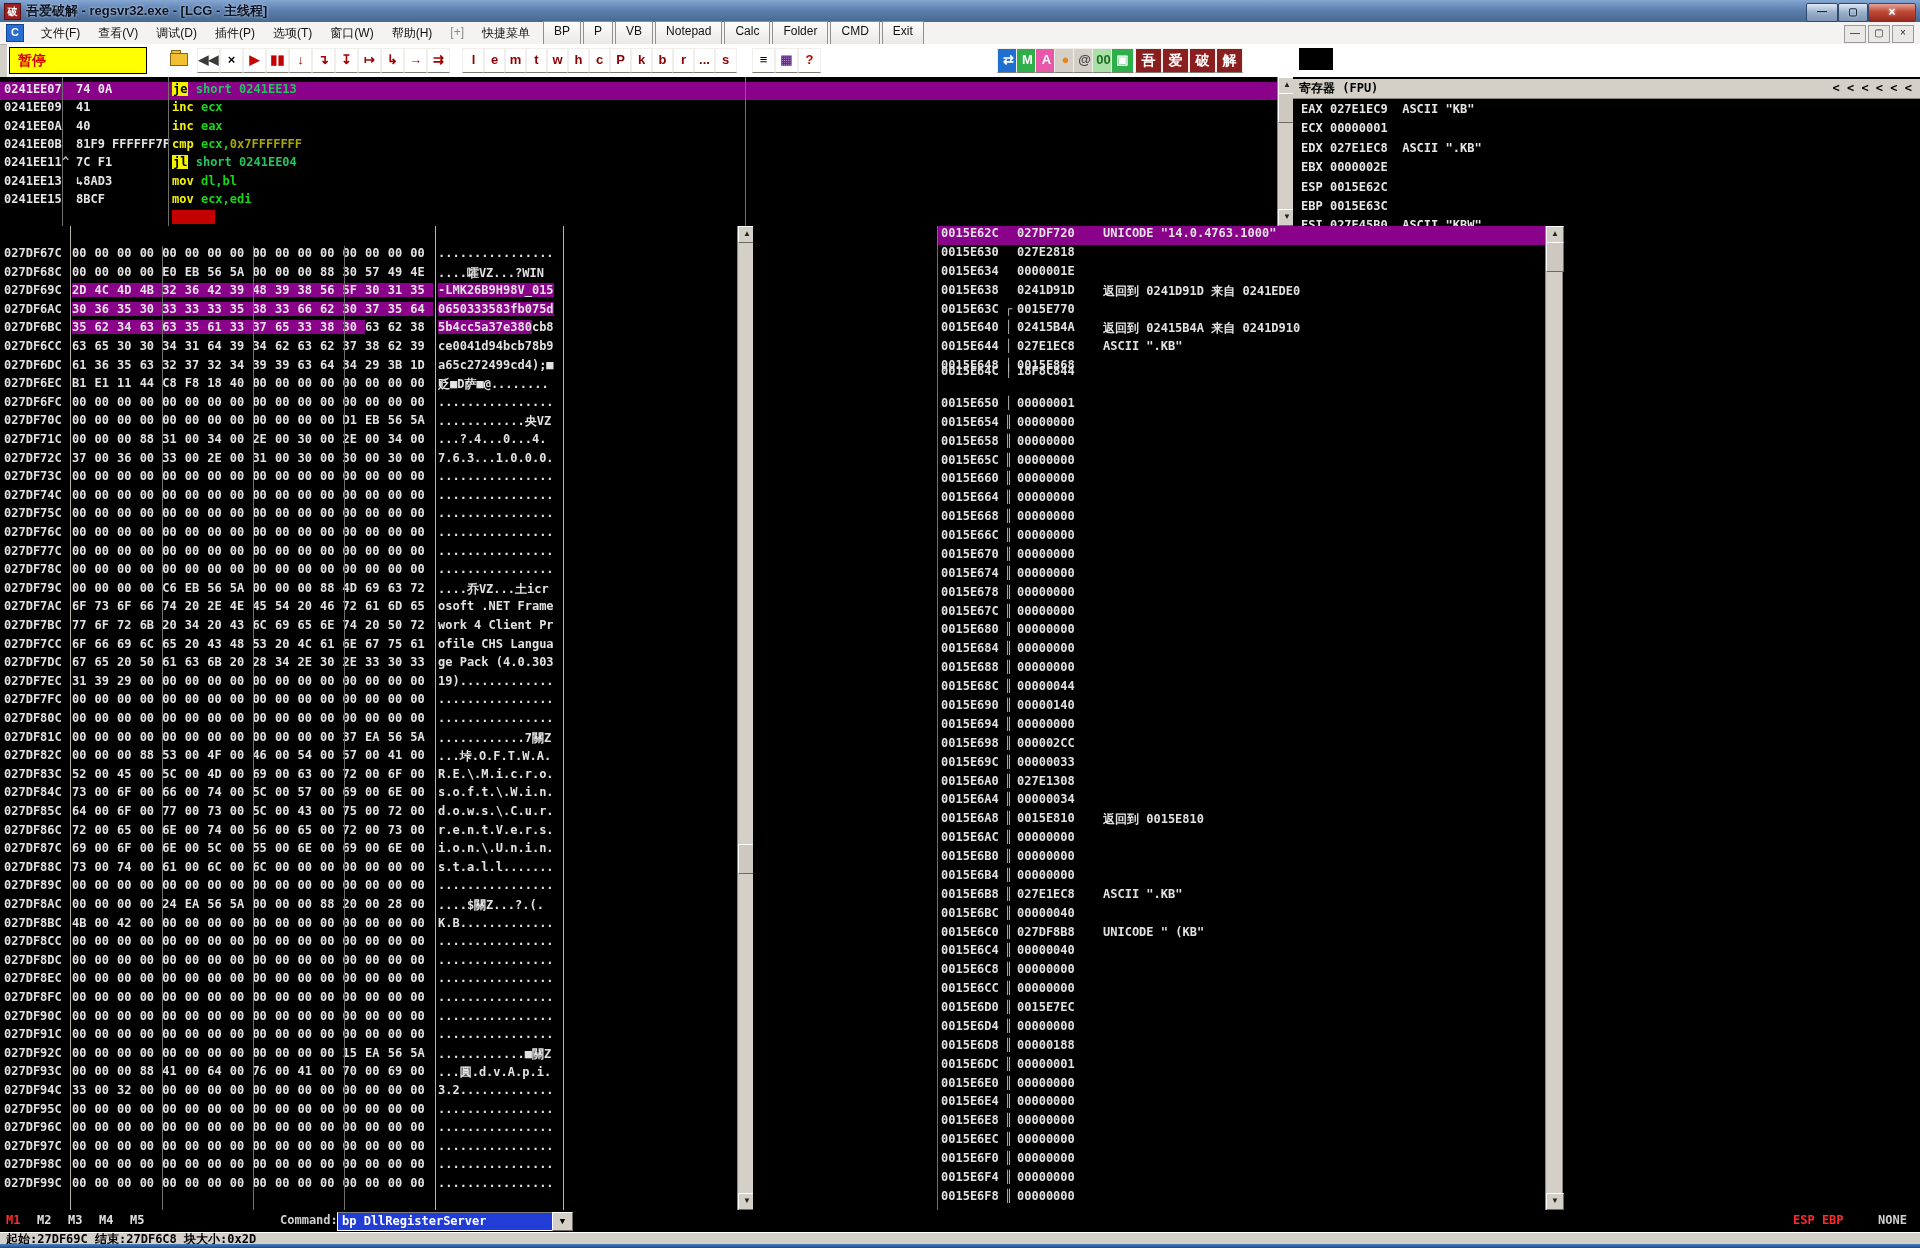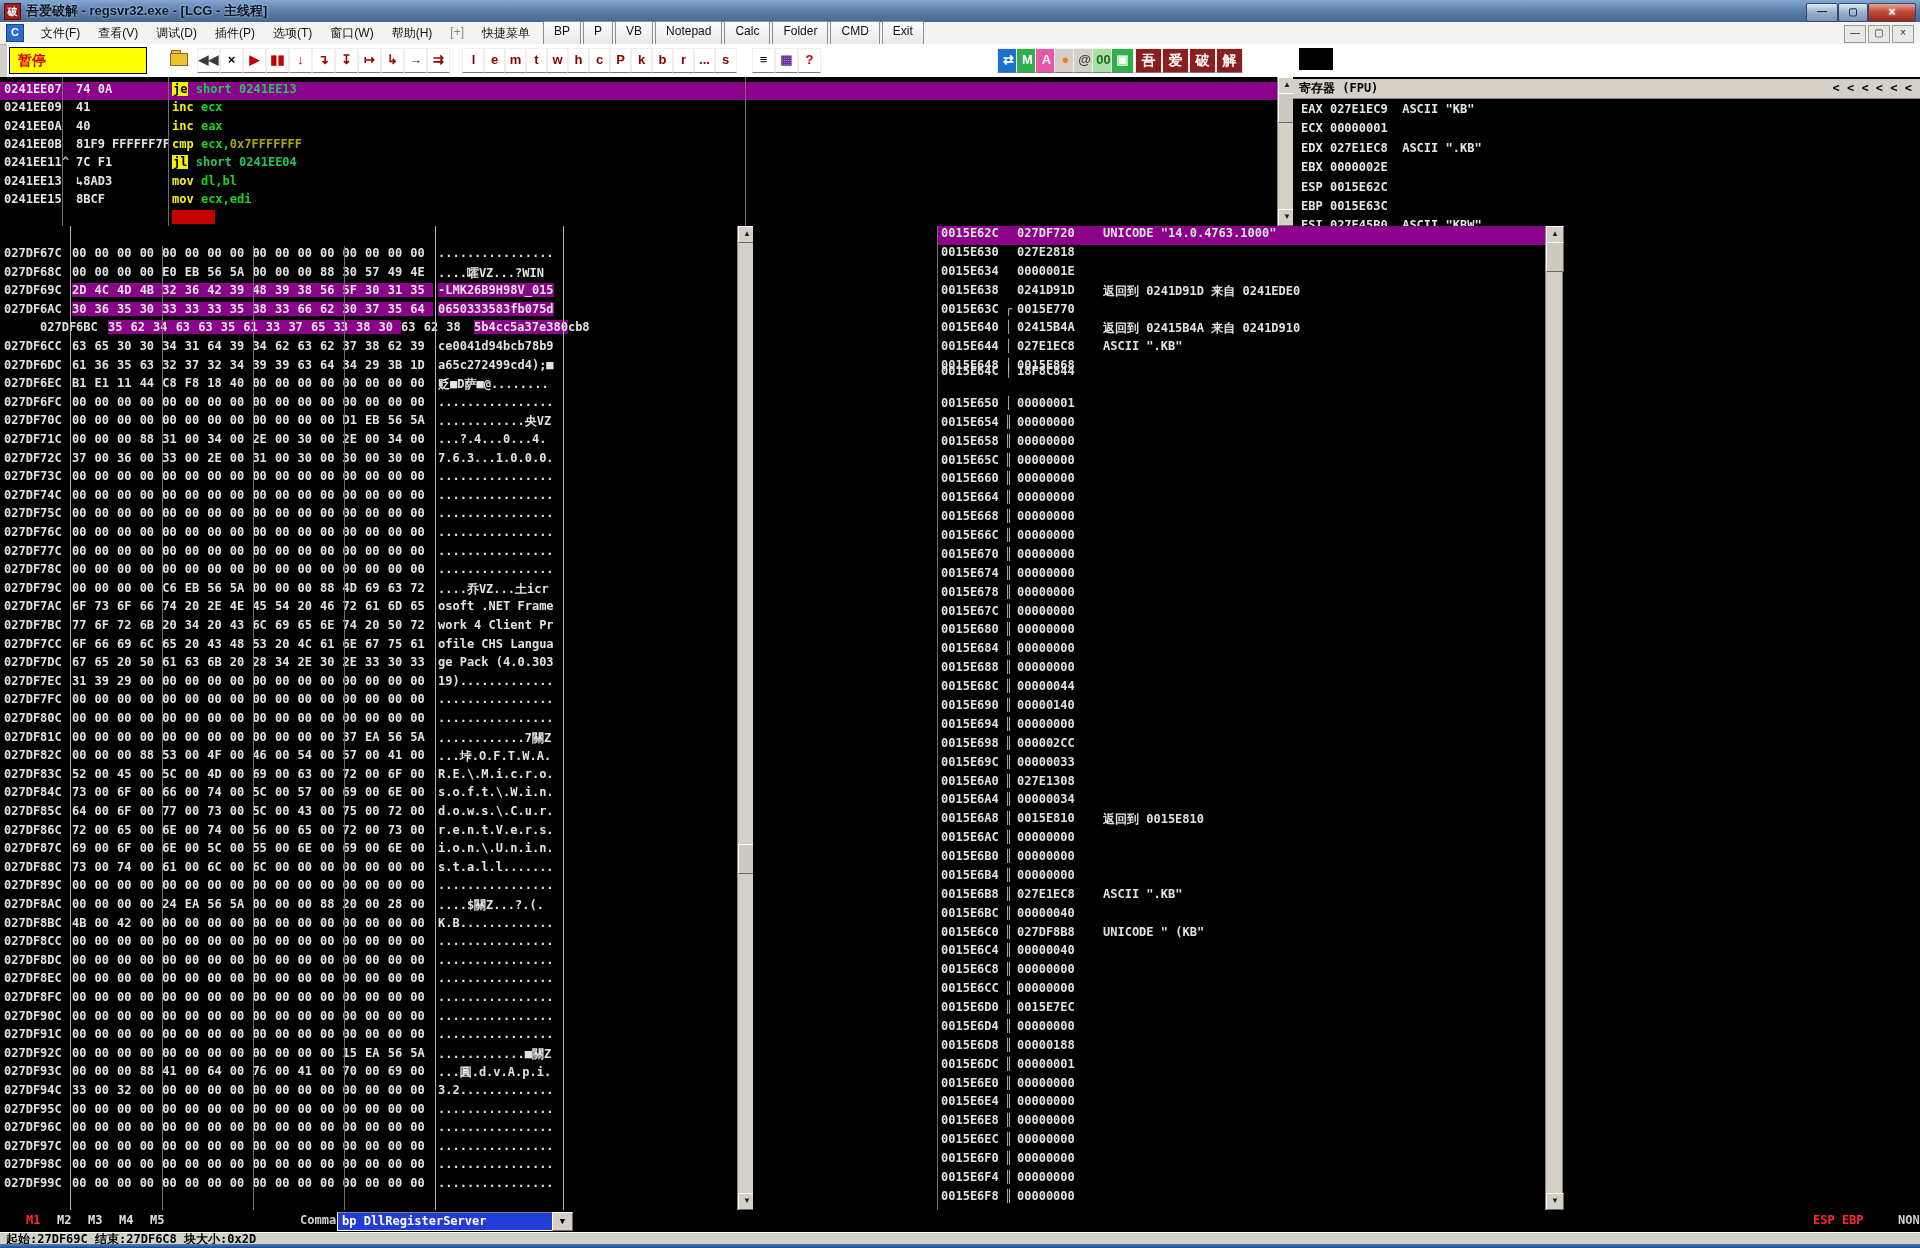--- a/index.html
+++ b/index.html
@@ -67,21 +67,21 @@
   .sa{position:absolute;left:188px;} .smk{position:absolute;left:252px;color:#b8b8b8;}
   .sv{position:absolute;left:264px;} .sc{position:absolute;left:350px;white-space:pre;}
   
   .sb{background:#d4d0c8;border-left:1px solid #8a867e;border-right:1px solid #8a867e;}
   .sbbtn{position:absolute;left:0;width:100%;height:15px;background:#d4d0c8;border:1px solid #fff;
     border-right-color:#6e6a62;border-bottom-color:#6e6a62;color:#222;font-size:8px;text-align:center;line-height:14px;}
   .sbthumb{position:absolute;left:0;width:100%;height:28px;background:#cdc9c1;border:1px solid #fff;
     border-right-color:#6e6a62;border-bottom-color:#6e6a62;}
   
   #cmdbar{left:0;top:1210px;width:1920px;height:22px;background:#000;color:#e0e0e0;}
-  .mbtn{position:absolute;top:3px;font-size:12px;margin-left:20px;}
+  .mbtn{position:absolute;top:3px;font-size:12px;}
   #combo{position:absolute;left:337px;top:2px;width:214px;height:17px;background:#223cd6;
     border:1px solid #fff;border-top-color:#7d7d7d;color:#fff;line-height:16px;padding-left:4px;overflow:hidden;}
   #combo-btn{position:absolute;left:552px;top:2px;width:19px;height:17px;background:#d4d0c8;color:#000;
     border:1px solid #fff;border-right-color:#6e6a62;border-bottom-color:#6e6a62;font-size:9px;text-align:center;line-height:16px;}
   #statusbar{left:0;top:1232px;width:1920px;height:12px;background:#d4d0c8;border-top:1px solid #fff;
     color:#000;padding-left:6px;line-height:12px;}
   #taskbar-sliver{left:0;top:1244px;width:1920px;height:4px;
     background:linear-gradient(180deg,#4b7fc0,#1d4a86);}
 </style>
 </head>
@@ -272,21 +272,21 @@
         <div class="hexrow" style="top: 37.2px;">
           <span class="ha">027DF69C</span>
           <span class="hb"><span class="byte selp">2D</span><span class="byte selp">4C</span><span class="byte selp">4D</span><span class="byte selp">4B</span><span class="byte selp">32</span><span class="byte selp">36</span><span class="byte selp">42</span><span class="byte selp">39</span><span class="byte selp">48</span><span class="byte selp">39</span><span class="byte selp">38</span><span class="byte selp">56</span><span class="byte selp">5F</span><span class="byte selp">30</span><span class="byte selp">31</span><span class="byte selp">35</span></span>
           <span class="ht"><span class="selp">-LMK26B9H98V_015</span></span>
         </div>
         <div class="hexrow" style="top: 55.8px;">
           <span class="ha">027DF6AC</span>
           <span class="hb"><span class="byte selp">30</span><span class="byte selp">36</span><span class="byte selp">35</span><span class="byte selp">30</span><span class="byte selp">33</span><span class="byte selp">33</span><span class="byte selp">33</span><span class="byte selp">35</span><span class="byte selp">38</span><span class="byte selp">33</span><span class="byte selp">66</span><span class="byte selp">62</span><span class="byte selp">30</span><span class="byte selp">37</span><span class="byte selp">35</span><span class="byte selp">64</span></span>
           <span class="ht"><span class="selp">0650333583fb075d</span></span>
         </div>
-        <div class="hexrow" style="top: 74.4px; margin-left: 36px;">
+        <div class="hexrow" style="top: 74.4px;">
           <span class="ha">027DF6BC</span>
           <span class="hb"><span class="byte selp">35</span><span class="byte selp">62</span><span class="byte selp">34</span><span class="byte selp">63</span><span class="byte selp">63</span><span class="byte selp">35</span><span class="byte selp">61</span><span class="byte selp">33</span><span class="byte selp">37</span><span class="byte selp">65</span><span class="byte selp">33</span><span class="byte selp">38</span><span class="byte selp">30</span><span class="byte">63</span><span class="byte">62</span><span class="byte">38</span></span>
           <span class="ht"><span class="selp">5b4cc5a37e380</span><span>cb8</span></span>
         </div>
         <div class="hexrow" style="top: 93px;">
           <span class="ha">027DF6CC</span>
           <span class="hb"><span class="byte">63</span><span class="byte">65</span><span class="byte">30</span><span class="byte">30</span><span class="byte">34</span><span class="byte">31</span><span class="byte">64</span><span class="byte">39</span><span class="byte">34</span><span class="byte">62</span><span class="byte">63</span><span class="byte">62</span><span class="byte">37</span><span class="byte">38</span><span class="byte">62</span><span class="byte">39</span></span>
           <span class="ht"><span>ce0041d94bcb78b9</span></span>
         </div>
         <div class="hexrow" style="top: 111.6px;">

